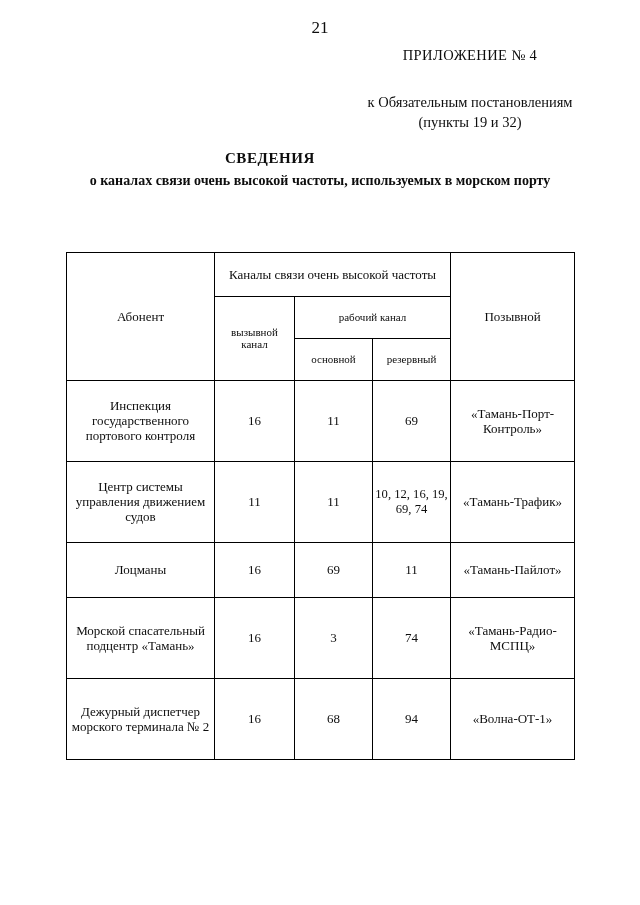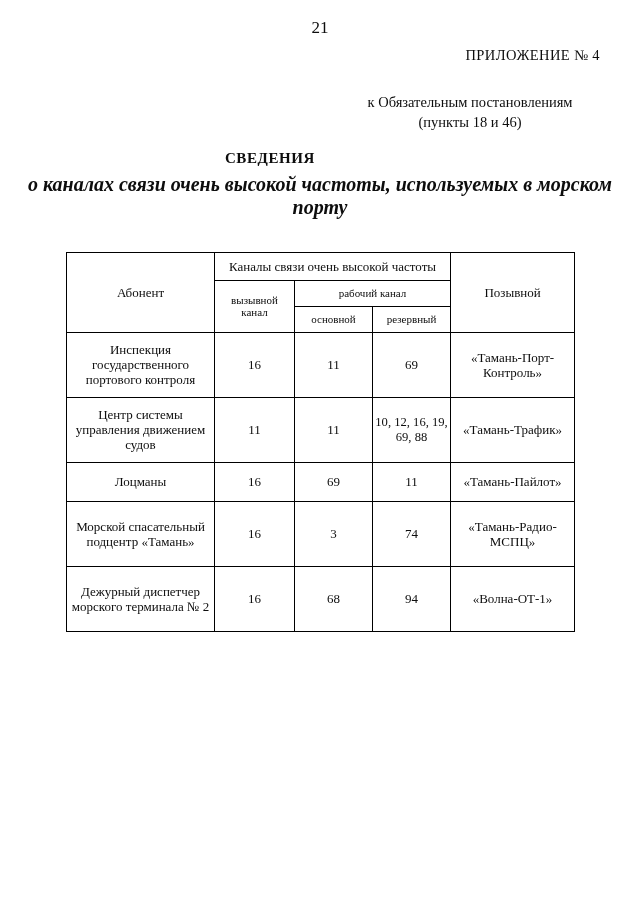--- a/index.html
+++ b/index.html
@@ -34,21 +34,20 @@
     top: 45px;
     right: 40px;
     width: 260px;
     text-align: center;
     font-size: 14.5px;
     line-height: 1.38;
   }
   .appendix-line1 {
     display: block;
     letter-spacing: 0.4px;
-    text-align: right;
   }
   .appendix-line2 {
     display: block;
     margin-top: 27px;
   }
   .appendix-line3 {
     display: block;
   }
   .doc-title {
     position: absolute;
@@ -59,39 +58,38 @@
     font-size: 15px;
     font-weight: bold;
     letter-spacing: 0.6px;
   }
   .doc-subtitle {
     position: absolute;
     top: 173px;
     left: 0;
     width: 640px;
     text-align: center;
-    font-size: 20px;
+    font-size: 14px;
     font-weight: bold;
-    font-style: italic;
   }
   table.vhf-table {
     position: absolute;
     top: 252px;
     left: 66px;
     width: 508px;
     border-collapse: collapse;
     table-layout: fixed;
     font-size: 13px;
   }
   table.vhf-table td,
   table.vhf-table th {
     border: 1px solid #000000;
     text-align: center;
     vertical-align: middle;
-    padding: 6px 2px;
+    padding: 14px 2px;
     font-weight: normal;
     line-height: 1.16;
   }
   .col-sub {
     font-size: 11px;
   }
   .cell-tall {
     height: 52px;
     margin-top: 20px;
   }
@@ -108,21 +106,21 @@
 </head>
 <body>
 
 <div class="page">
 
   <div class="page-number">21</div>
 
   <div class="appendix-block">
     <span class="appendix-line1">ПРИЛОЖЕНИЕ № 4</span>
     <span class="appendix-line2">к Обязательным постановлениям</span>
-    <span class="appendix-line3">(пункты 18 и 46)</span>
+    <span class="appendix-line3">(пункты 19 и 32)</span>
   </div>
 
   <div class="doc-title">СВЕДЕНИЯ</div>
   <div class="doc-subtitle">о каналах связи очень высокой частоты, используемых в морском порту</div>
 
   <table class="vhf-table">
     <colgroup>
       <col style="width:148px">
       <col style="width:80px">
       <col style="width:78px">
@@ -149,21 +147,21 @@
         <td class="cell-tall">Инспекция государственного портового контроля</td>
         <td>16</td>
         <td>11</td>
         <td>69</td>
         <td class="callsign">«Тамань-Порт-Контроль»</td>
       </tr>
       <tr>
         <td class="cell-tall">Центр системы управления движением судов</td>
         <td>11</td>
         <td>11</td>
-        <td class="nowrap-small">10, 12, 16, 19, 69, 88</td>
+        <td class="nowrap-small">10, 12, 16, 19, 69, 74</td>
         <td class="callsign">«Тамань-Трафик»</td>
       </tr>
       <tr>
         <td class="cell-mid">Лоцманы</td>
         <td>16</td>
         <td>69</td>
         <td>11</td>
         <td class="callsign">«Тамань-Пайлот»</td>
       </tr>
       <tr>

